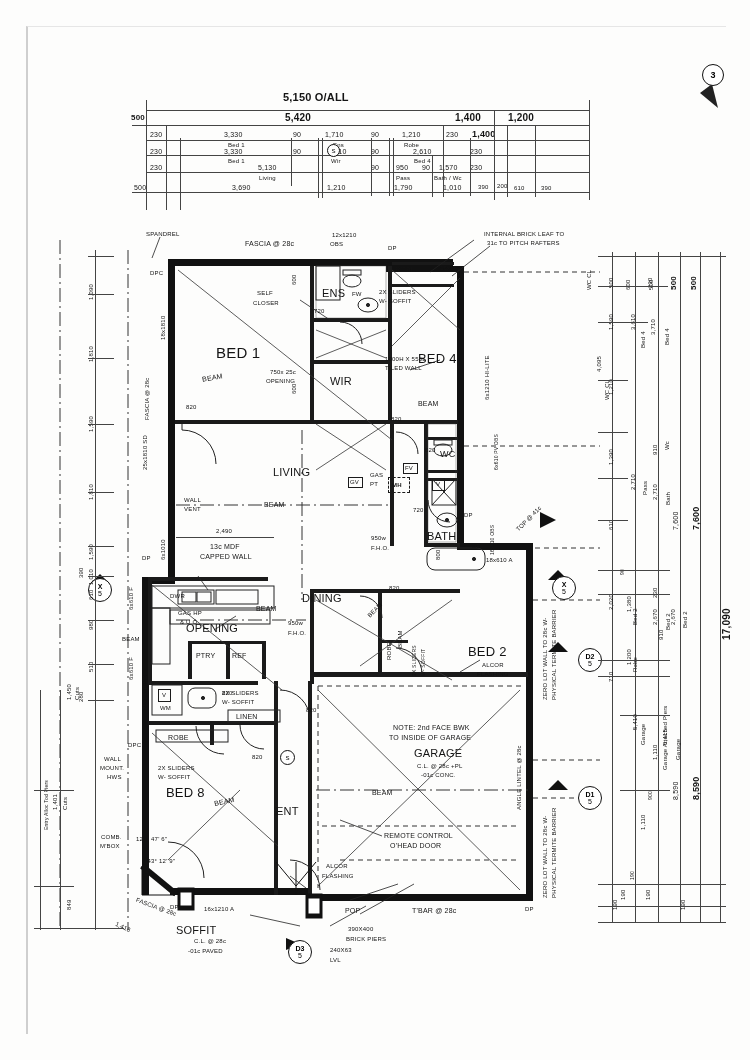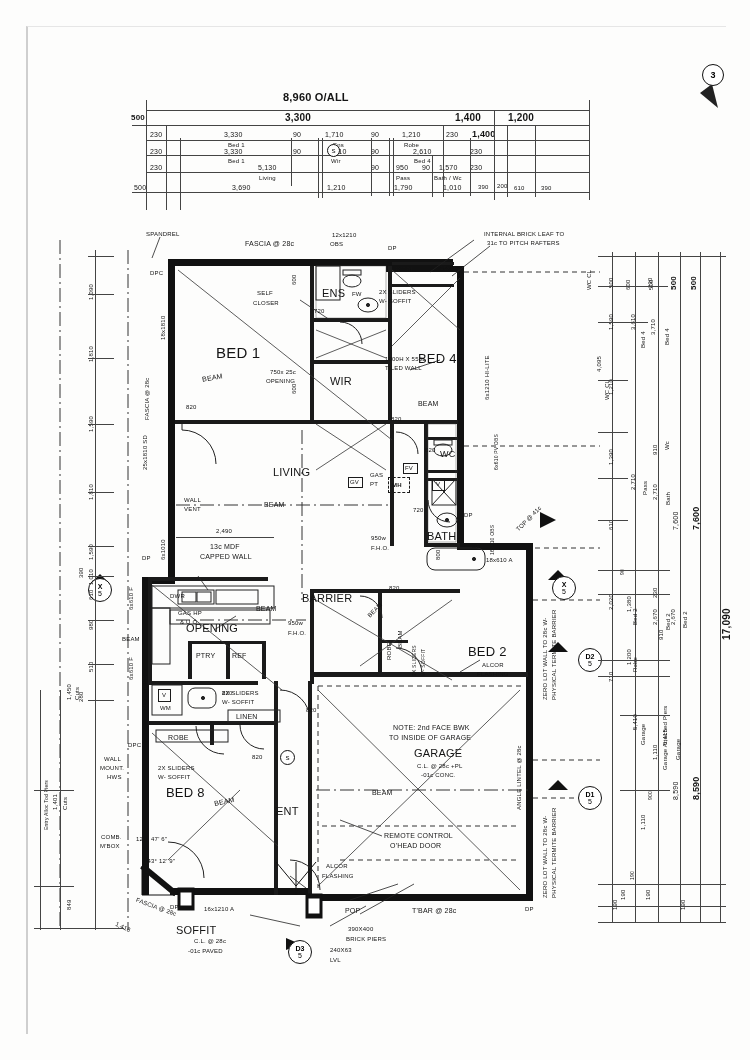--- a/index.html
+++ b/index.html
@@ -59,28 +59,28 @@
 <div id="page">
   <div class="scan-edge"></div>
 
   <svg class="ov">
     <path d="M700 93 L712 84 L718 108 Z" fill="#222"></path>
   </svg>
   <div class="circ" style="left:702px; top:64px; width:22px; height:22px;">
     <span class="t9 b">3</span>
   </div>
 
-  <div class="lbl t11 b" style="left:283px; top:92px;">8,960 O/ALL</div>
+  <div class="lbl t11 b" style="left:283px; top:92px;">5,150 O/ALL</div>
   <div class="dim" style="left:146px; top:110px; width:444px;"></div>
   <div class="tick" style="left:146px; top:105px; width:1px; height:11px; background:#111;"></div>
   <div class="tick" style="left:589px; top:105px; width:1px; height:11px; background:#111;"></div>
 
   <div class="dim" style="left:132px; top:125px; width:458px;"></div>
   <div class="lbl t8 b" style="left:131px; top:114px;">500</div>
-  <div class="lbl t10 b" style="left:285px; top:113px;">3,300</div>
+  <div class="lbl t10 b" style="left:285px; top:113px;">5,420</div>
   <div class="lbl t10 b" style="left:455px; top:113px;">1,400</div>
   <div class="lbl t10 b" style="left:508px; top:113px;">1,200</div>
 
   <div class="dim" style="left:146px; top:140px; width:444px;"></div>
   <div class="lbl t7" style="left:150px; top:131px;">230</div>
   <div class="lbl t7" style="left:224px; top:131px;">3,330</div>
   <div class="lbl t6" style="left:228px; top:142px;">Bed 1</div>
   <div class="lbl t7" style="left:293px; top:131px;">90</div>
   <div class="lbl t7" style="left:325px; top:131px;">1,710</div>
   <div class="lbl t6" style="left:333px; top:142px;">Ens</div>
@@ -359,21 +359,21 @@
       <path d="M286,938 L300,944 L286,950 Z"></path>
       <path d="M540,512 L556,520 L540,528 Z"></path>
     </g>
   </svg>
 
   <div class="lbl t15" style="left:216px; top:345px;">BED 1</div>
   <div class="lbl t13" style="left:468px; top:645px;">BED 2</div>
   <div class="lbl t13" style="left:166px; top:786px;">BED 8</div>
   <div class="lbl t13" style="left:418px; top:352px;">BED 4</div>
   <div class="lbl t11" style="left:273px; top:467px;">LIVING</div>
-  <div class="lbl t11" style="left:302px; top:593px;">BARRIER</div>
+  <div class="lbl t11" style="left:302px; top:593px;">DINING</div>
   <div class="lbl t11" style="left:186px; top:623px;">OPENING</div>
   <div class="lbl t11" style="left:427px; top:531px;">BATH</div>
   <div class="lbl t9" style="left:440px; top:450px;">WC</div>
   <div class="lbl t11" style="left:322px; top:288px;">ENS</div>
   <div class="lbl t11" style="left:330px; top:376px;">WIR</div>
   <div class="lbl t11" style="left:276px; top:806px;">ENT</div>
   <div class="lbl t11" style="left:414px; top:748px;">GARAGE</div>
   <div class="lbl t11" style="left:176px; top:925px;">SOFFIT</div>
   <div class="lbl t7" style="left:236px; top:713px;">LINEN</div>
   <div class="lbl t7" style="left:196px; top:652px;">PTRY</div>

